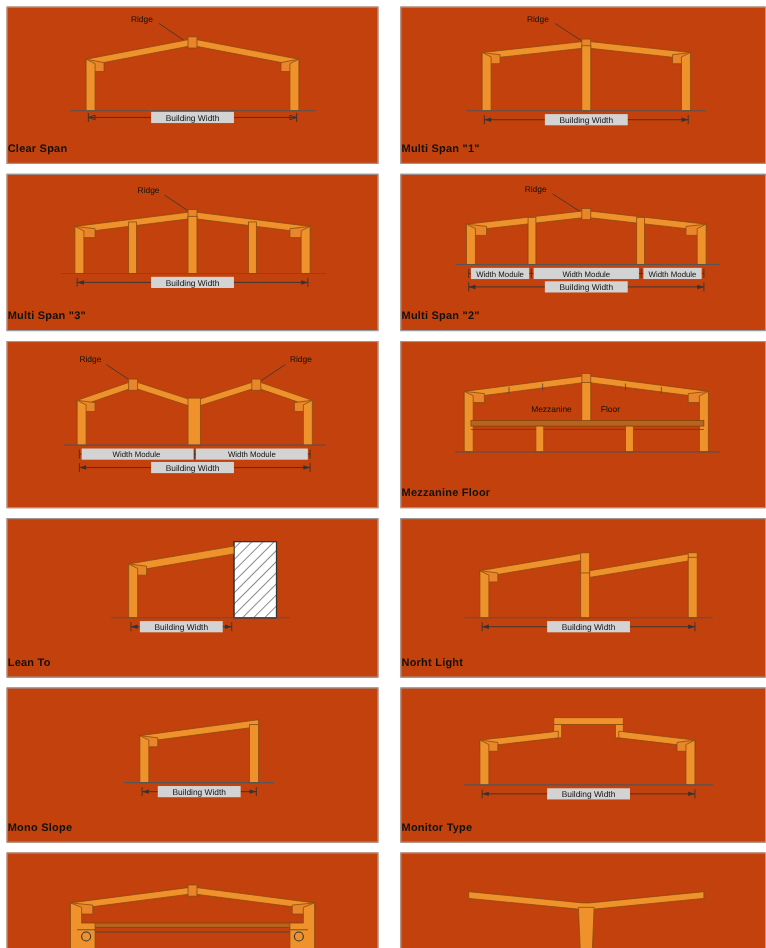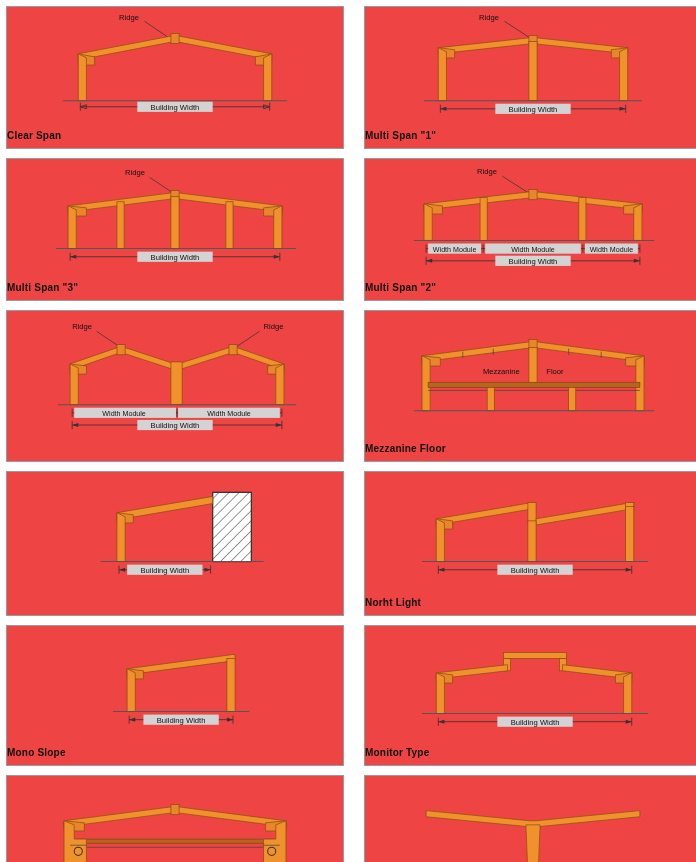--- a/index.html
+++ b/index.html
@@ -7,21 +7,21 @@
   .grid{
     display:grid;
     grid-template-columns:338px 338px;
     grid-auto-rows:auto;
     column-gap:20px;
     row-gap:9px;
     padding:6px 0 0 6px;
     box-sizing:border-box;
   }
   .panel{
-    background:#ef4444;
+    background:#c2410c;
     border:1px solid #9a9a9a;
     box-sizing:border-box;
     position:relative;
   }
   .panel .stage{
     position:relative;
     width:100%;
   }
   .caption{
     text-align:left;
@@ -244,20 +244,21 @@
         <polygon class="beam" points="108,40 116,44 116,88 108,88"></polygon>
         <line class="ground" x1="92" y1="88" x2="252" y2="88"></line>
         <line class="dkline" x1="110" y1="96" x2="200" y2="96"></line>
         <path class="dkline" d="M110 92 L110 100 M200 92 L200 100"></path>
         <path d="M110 96 L116 94 L116 98 Z" fill="#333"></path>
         <path d="M200 96 L194 94 L194 98 Z" fill="#333"></path>
         <rect x="118" y="91" width="74" height="10" fill="#d3d3d3"></rect>
         <text class="lbl" x="155" y="99" text-anchor="middle">Building Width</text>
       </svg>
     </div>
+    <div class="caption">Lean To</div>
   </div>
 
   <div class="panel">
     <div class="stage">
       <svg viewBox="0 0 330 120">
 
         <polygon class="beam" points="70,46 164,30 166,30 166,36 70,52"></polygon>
 
         <rect class="beam" x="160" y="30" width="8" height="22"></rect>
 

